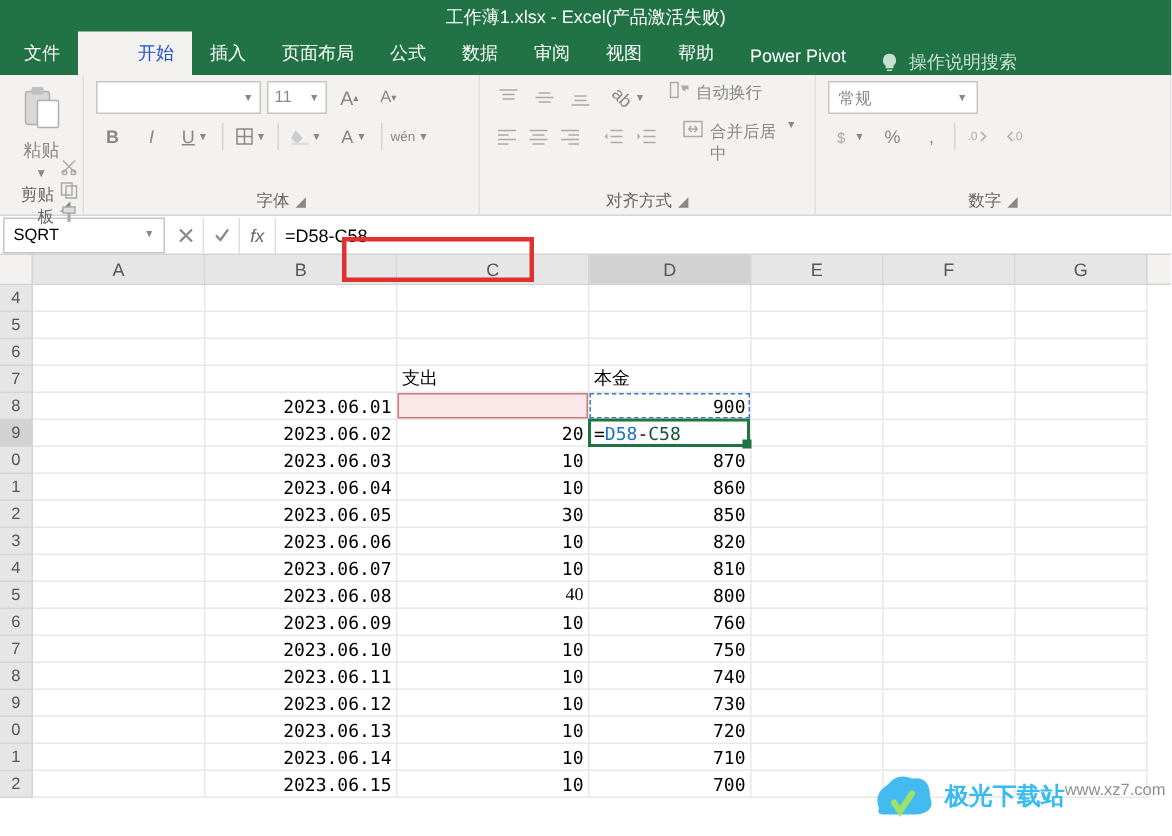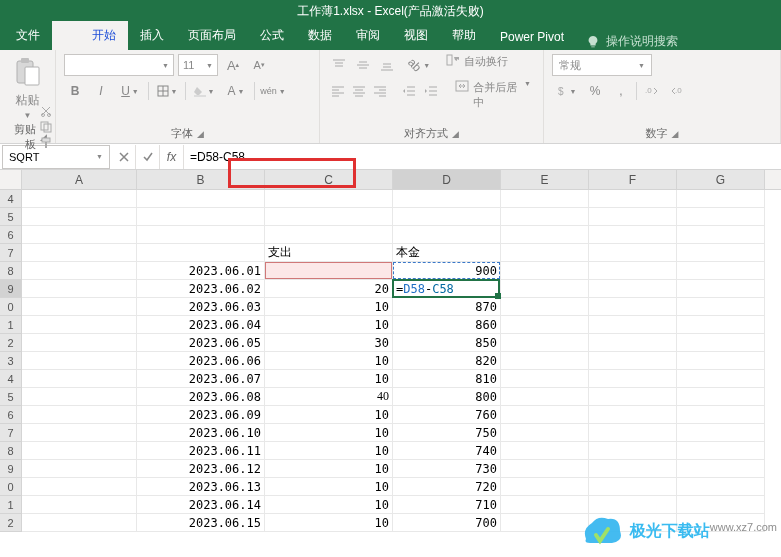--- a/index.html
+++ b/index.html
@@ -71,21 +71,21 @@
 .cell.left { justify-content: flex-start; }
 
 
 .cA { width: 115px; } .cB { width: 128px; } .cC { width: 128px; } .cD { width: 108px; } .cE { width: 88px; } .cF { width: 88px; } .cG { width: 88px; }
 
 
 .ref-cell-c { position: absolute; border: 1px solid #d07878; background: #fce8e8; pointer-events: none; }
 .ref-cell-d { position: absolute; border: 1px dashed #3a78c8; pointer-events: none; }
 .edit-cell { position: absolute; border: 2px solid #217346; background: #fff; display: flex; align-items: center; padding: 0 2px; font-size: 12px; font-family: "SimSun", monospace; }
 .edit-cell .ref-d { color: #1f6fc4; }
-.edit-cell .ref-c { color: #0369a1; }
+.edit-cell .ref-c { color: #14532d; }
 .fill-handle { position: absolute; width: 6px; height: 6px; background: #217346; right: -3px; bottom: -3px; }
 
 
 .watermark { position: absolute; right: 4px; bottom: 4px; display: flex; align-items: center; gap: 6px; opacity: 0.95; }
 .wm-logo { width: 44px; height: 44px; }
 .wm-text { display: flex; flex-direction: row; font-size: 13px; }
 .wm-text .cn { color: #30b8f0; font-weight: bold; font-size: 16px; }
 .wm-text .url { color: #888; font-size: 11px; }
 
 svg { display: block; }

